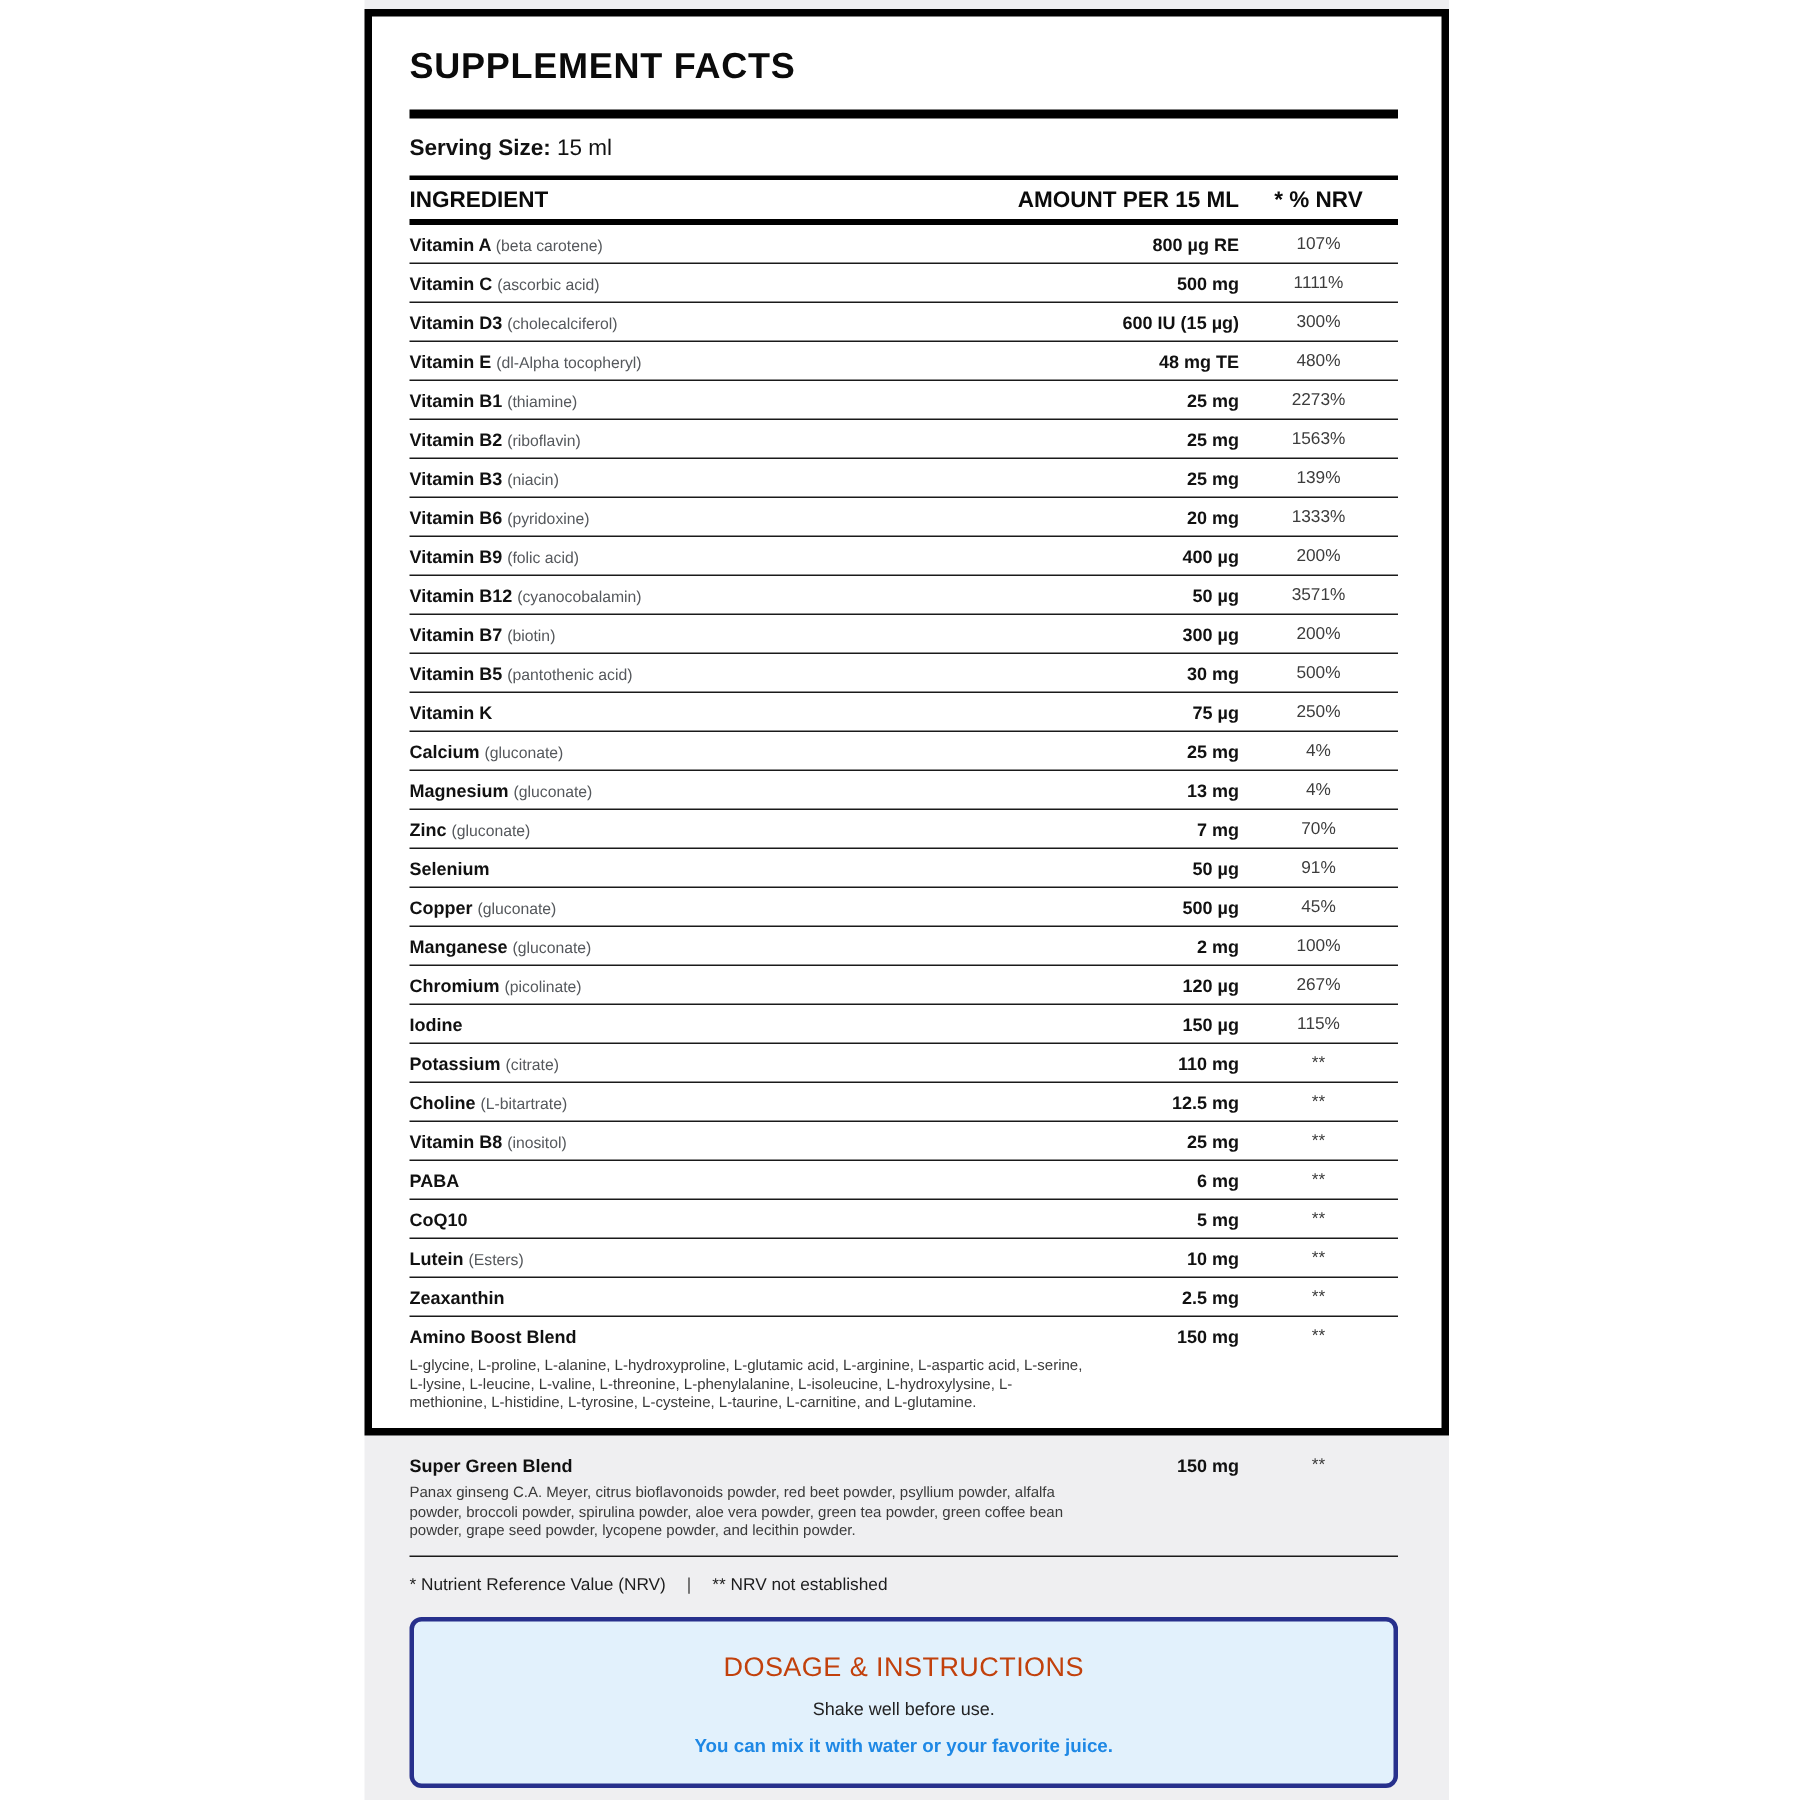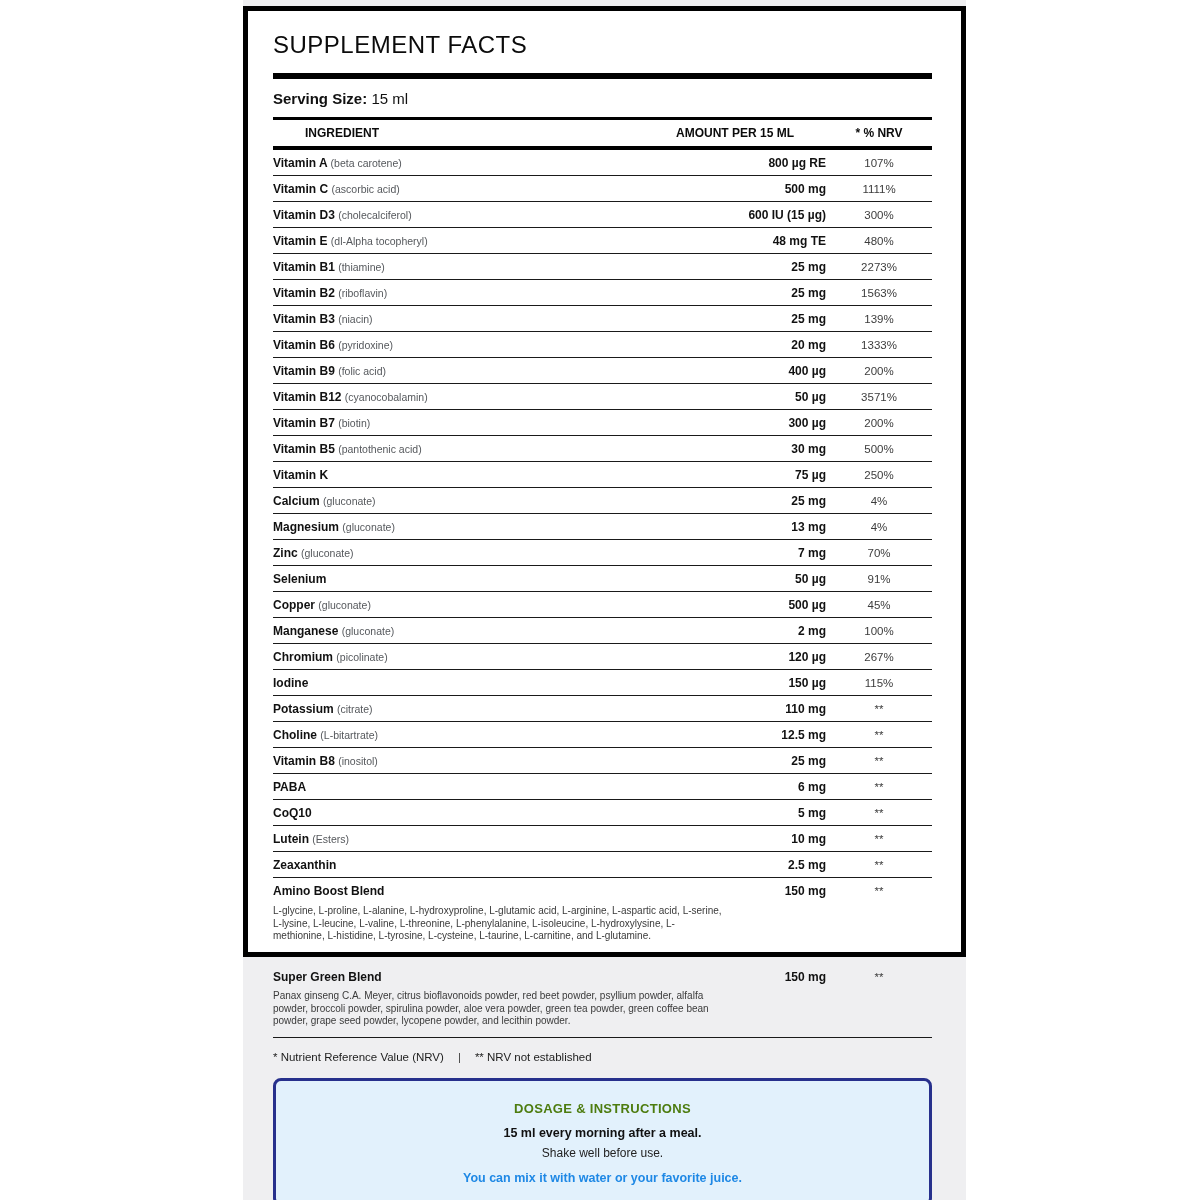--- a/index.html
+++ b/index.html
@@ -1,43 +1,43 @@
 <!DOCTYPE html>
 <html><head>
 <meta charset="utf-8">
 <style>
   * { margin:0; padding:0; box-sizing:border-box; }
   html,body { width:1200px; height:1200px; background:#ffffff;
     font-family:"Liberation Sans","DejaVu Sans",sans-serif; color:#111; }
   .column { position:relative; margin-left:243px; width:723px; height:1200px;
     background:#efeff1; padding-top:6px; }
   .facts-box { border:5px solid #000; background:#fff; padding:12px 29px 0 25px; }
-  .title { font-size:24px; font-weight:normal; letter-spacing:0.5px; margin-top:8px; color:#0b0b0b; }
+  .title { font-size:24px; font-weight:bold; letter-spacing:0.5px; margin-top:8px; color:#0b0b0b; }
   .thick-bar { height:6px; background:#000; margin-top:14px; }
   .serving { font-size:15px; margin:11px 0 10px; }
   .serving b { font-weight:bold;text-align:right; }
   .rule-mid { height:3px; background:#000; }
   .row { display:flex; align-items:center; height:26px; border-bottom:1px solid #1a1a1a; }
   .row.no-border { border-bottom:none; }
   .header-row { height:30px; border-bottom:4px solid #000; }
   .cell.name { flex:1; font-size:12px; font-weight:bold; white-space:nowrap; }
   .cell.amount { width:170px; text-align:right; font-size:12px; font-weight:bold; white-space:nowrap; }
   .cell.nrv { width:106px; text-align:center; font-size:11.5px; color:#3c3c3c; white-space:nowrap; }
-  .header-row .cell { font-size:12px; font-weight:bold; color:#0b0b0b;margin-left:32px; }
+  .header-row .cell { font-size:15px; font-weight:bold; color:#0b0b0b; }
   .form { font-weight:normal; font-size:10.5px; color:#55585c; }
   .blend-note { font-size:10px; color:#3a3a3a; line-height:1.27;
     max-width:452px; margin:1px 0 9px; }
   .below-box { padding:8px 34px 0 30px; }
   .blend-row { height:24px; }
   .thin-rule { height:1px; background:#1a1a1a; margin-top:4px; }
   .footnote { font-size:11.5px; color:#1d1d1d; margin:13px 0 15px; }
   .footnote .sep { margin:0 14px; color:#444; }
   .dosage-box { border:3px solid #27308c; border-radius:8px; background:#e2f1fc;
     text-align:center; padding:12px 10px 15px; }
-  .dosage-title { font-size:13px; font-weight:bold; color:#4d7c0f; letter-spacing:0.3px; margin:8px 0 10px; }
+  .dosage-title { font-size:18px; font-weight:normal; color:#c2410c; letter-spacing:0.3px; margin:8px 0 10px; }
   .dosage-line1 { font-size:12.5px; font-weight:bold; color:#111; margin:6px 0; }
   .dosage-line2 { font-size:12px; color:#222; margin:6px 0; }
   .dosage-line3 { font-size:12.5px; font-weight:bold; color:#1e88e5; margin:11px 0 3px; }
 </style>
 </head>
 <body>
 
 <div class="column">
 
   <div class="facts-box">
@@ -236,20 +236,19 @@
     <div class="cell nrv">**</div>
   </div>
 <div class="blend-note">Panax ginseng C.A. Meyer, citrus bioflavonoids powder, red beet powder, psyllium powder, alfalfa powder, broccoli powder, spirulina powder, aloe vera powder, green tea powder, green coffee bean powder, grape seed powder, lycopene powder, and lecithin powder.</div>
       </div>
     <div class="thin-rule"></div>
     <div class="footnote">
       <span>* Nutrient Reference Value (NRV)</span><span class="sep">|</span><span>** NRV not established</span>
     </div>
     <div class="dosage-box">
       <div class="dosage-title">DOSAGE &amp; INSTRUCTIONS</div>
-      <div class="dosage-line1">15 ml every morning after a meal.</div>
       <div class="dosage-line2">Shake well before use.</div>
       <div class="dosage-line3">You can mix it with water or your favorite juice.</div>
     </div>
 
   </div>
 
 </div>
 
 </body></html>

